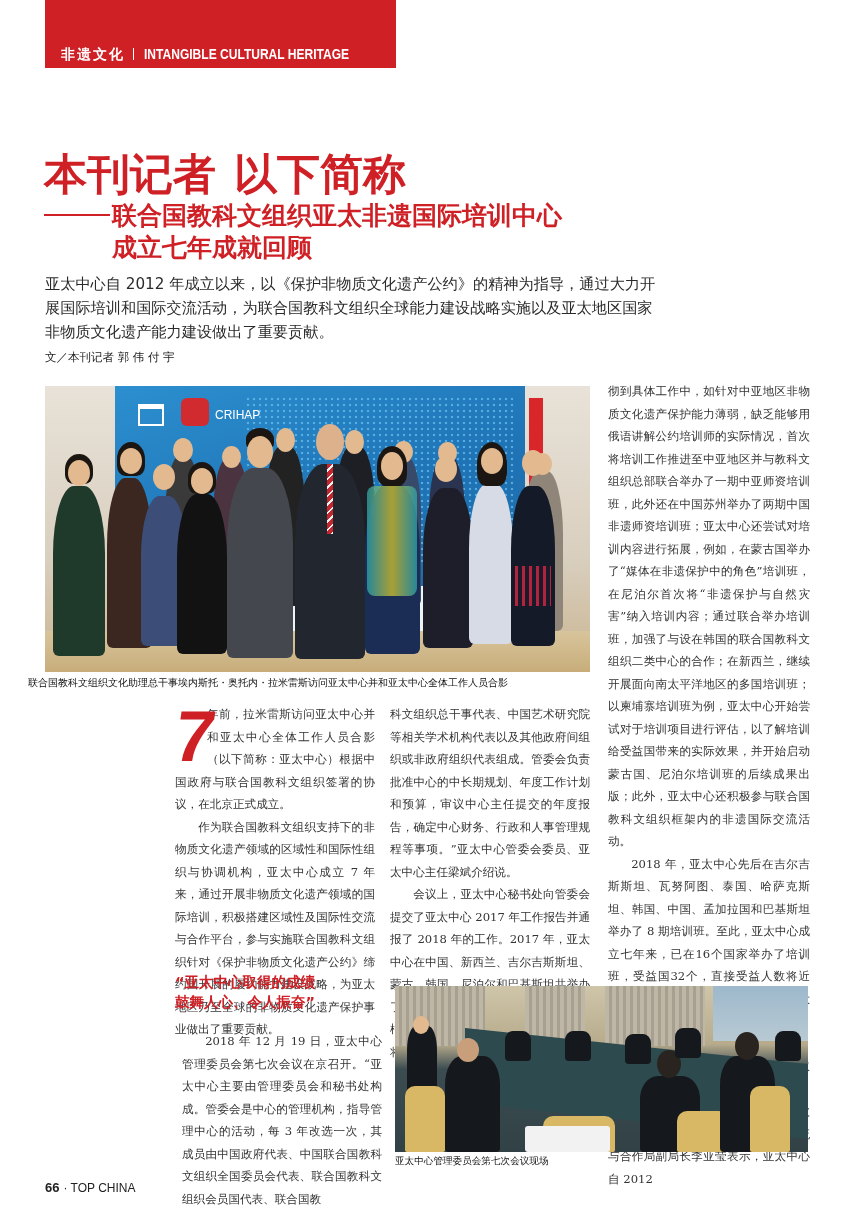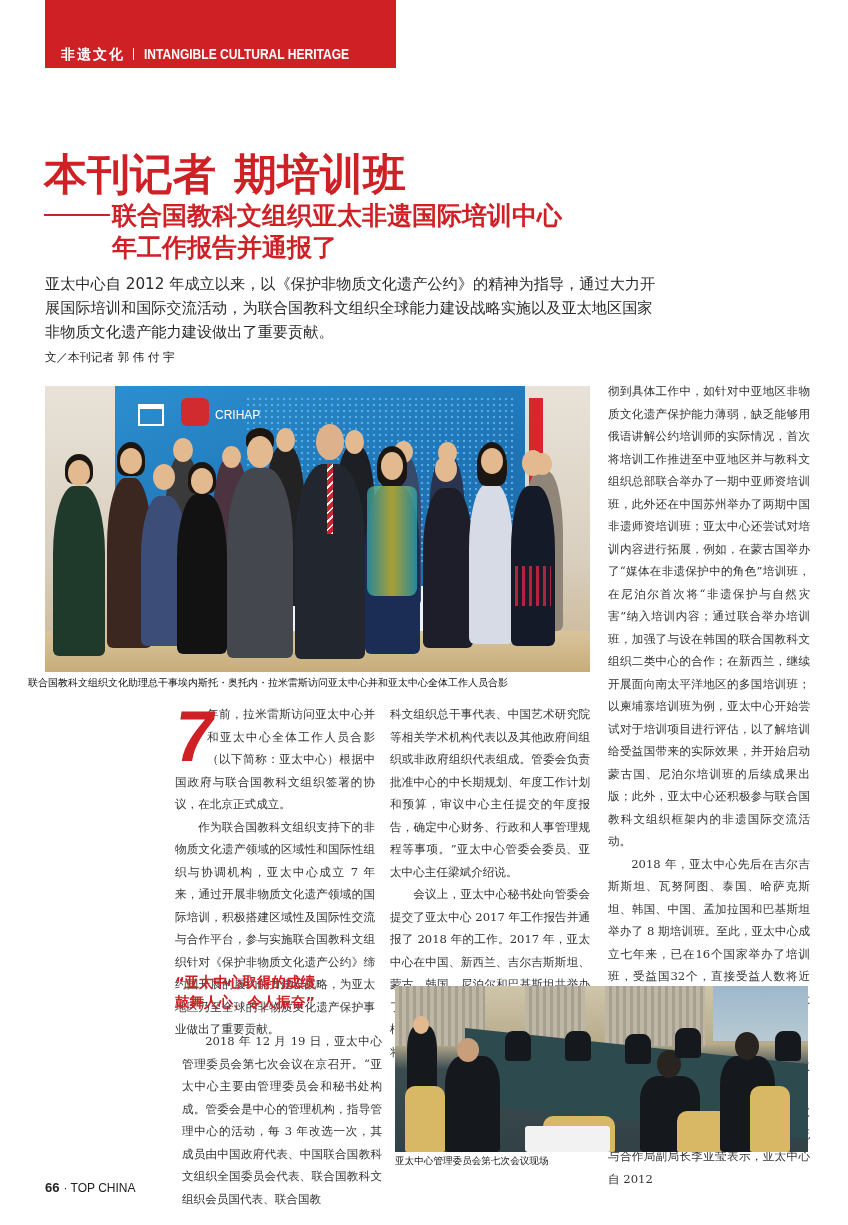--- a/index.html
+++ b/index.html
@@ -87,25 +87,25 @@
 </head>
 <body>
 
 <div class="section-banner">
   <div class="label">
     <span>非遗文化</span><span class="sep"></span><span class="en">INTANGIBLE CULTURAL HERITAGE</span>
   </div>
 </div>
 
 <h1 class="headline">
-  <span>本刊记者</span><span class="gap"></span><span>期培训班</span>
+  <span>本刊记者</span><span class="gap"></span><span>以下简称</span>
 </h1>
 <h2 class="subhead">
   <span class="dash"></span><span>联合国教科文组织亚太非遗国际培训中心</span>
-  <span class="line2">年工作报告并通报了</span>
+  <span class="line2">成立七年成就回顾</span>
 </h2>
 
 <p class="lede">亚太中心自 2012 年成立以来，以《保护非物质文化遗产公约》的精神为指导，通过大力开展国际培训和国际交流活动，为联合国教科文组织全球能力建设战略实施以及亚太地区国家非物质文化遗产能力建设做出了重要贡献。</p>
 <div class="byline">文／本刊记者  郭 伟  付 宇</div>
 
 <div class="photo1">
   <div class="wall"></div>
   <div class="dots"></div>
   <div class="logo-un"></div>
   <div class="logo-red"></div>

